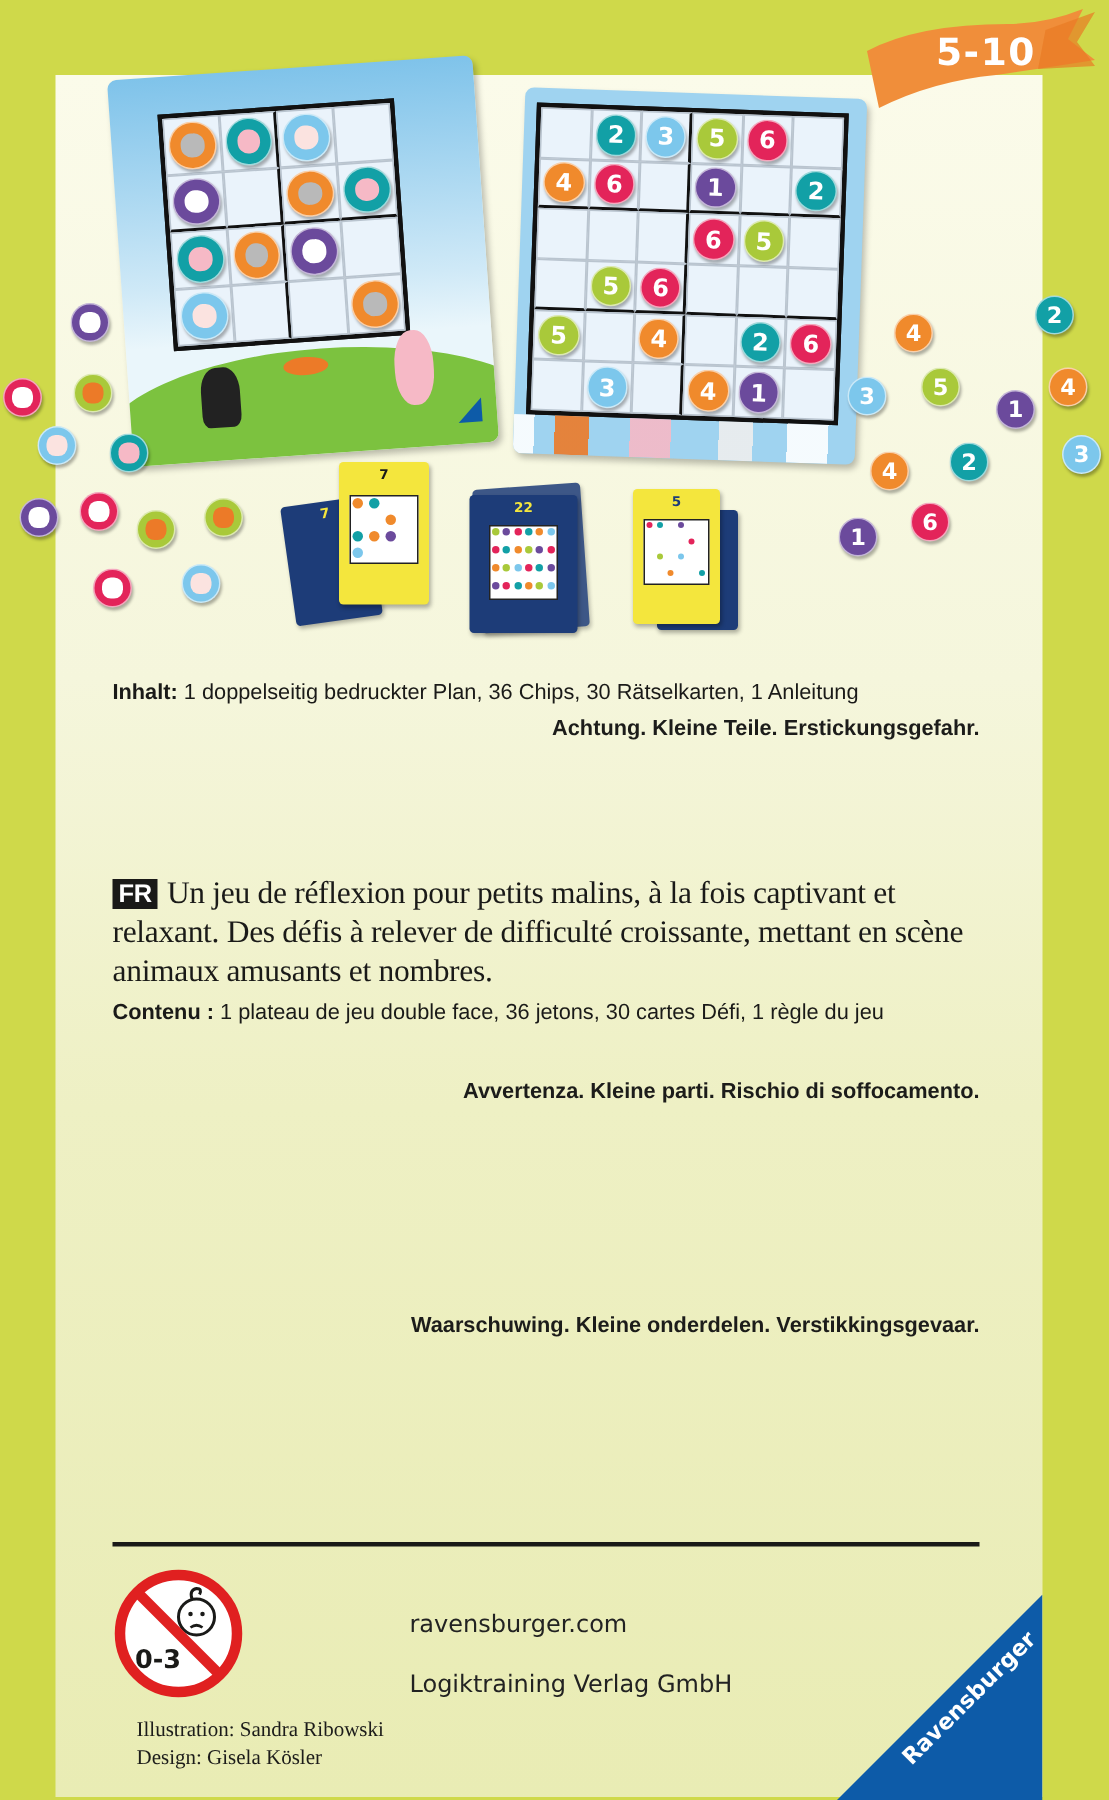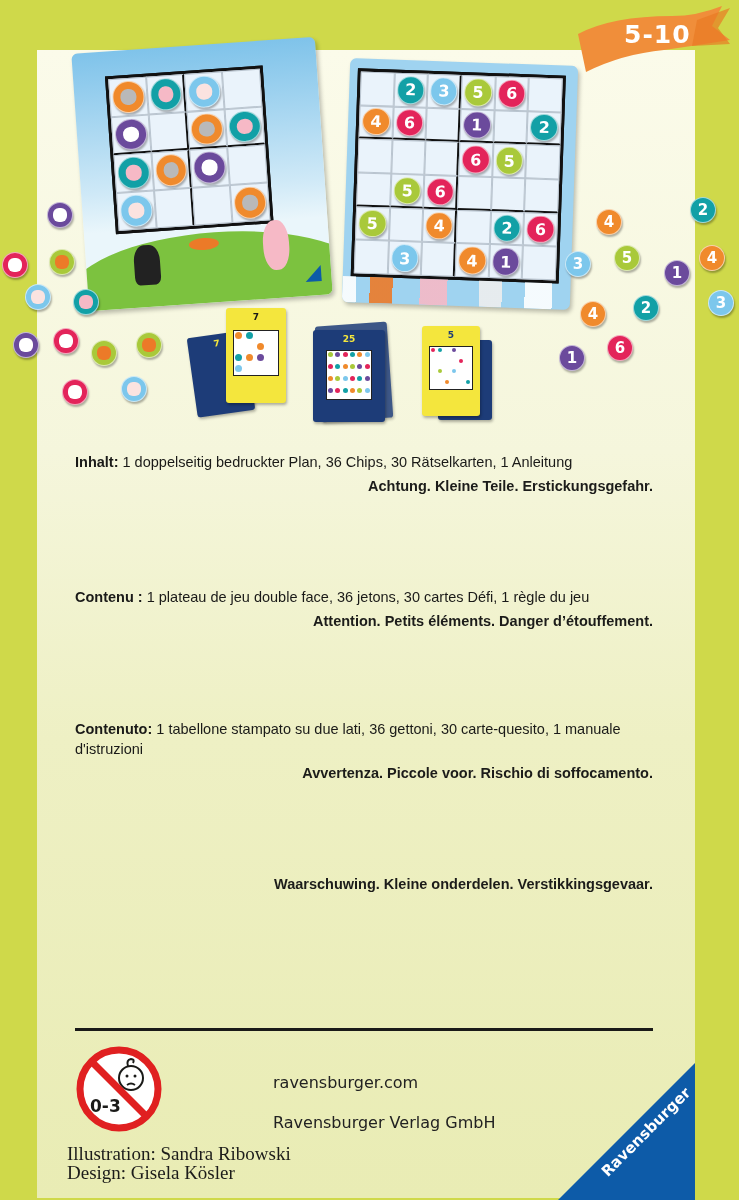--- a/index.html
+++ b/index.html
@@ -43,21 +43,21 @@
   .desc { font-family: "Liberation Serif", serif; font-size: 21px; line-height: 26px; color: #1a1a18; letter-spacing: -0.2px; }
   .lang-tag { display: inline-block; background: #1a1a18; color: #fff; font-family: "Liberation Sans", sans-serif; font-weight: bold;
               font-size: 17px; line-height: 20px; padding: 0 4px; margin-right: 6px; vertical-align: 1px; }
   .contents { font-family: "Liberation Sans", sans-serif; font-size: 14.5px; line-height: 20px; margin-top: 5px; color: #1a1a18; }
   .contents b { font-weight: bold; }
   .warning { font-family: "Liberation Sans", sans-serif; font-weight: bold; font-size: 14.5px; line-height: 20px; text-align: right; margin-top: 4px; width: 578px; }
 
   .divider { position: absolute; left: 75px; top: 1028px; width: 578px; height: 3px; background: #1a1a18; }
 
   .age-warning-icon { position: absolute; left: 76px; top: 1046px; width: 86px; height: 86px; text-decoration: underline; }
-  .credits { position: absolute; left: 67px; top: 1144px; font-family: "Liberation Serif", serif; font-size: 19px; line-height: 19px; }
+  .credits { position: absolute; left: 91px; top: 1144px; font-family: "Liberation Serif", serif; font-size: 14px; line-height: 19px; }
   .address { position: absolute; left: 273px; top: 1072px; font-family: "DejaVu Sans", sans-serif; font-size: 16px; color: #222; }
   .address .url { margin-bottom: 18px; line-height: 22px; }
   .address .line { line-height: 21px; }
   .rb-logo { position: absolute; left: 558px; top: 1063px; width: 137px; height: 137px; }
   .rb-logo svg { position: absolute; left: 0; top: 0; }
   .rb-text { position: absolute; left: 18px; top: 60px; transform: rotate(-45deg); transform-origin: center; width: 140px; text-align: center;
              font-family: "DejaVu Sans", sans-serif; font-weight: bold; font-size: 15px; color: #fff; }
 </style>
 </head>
 <body>
@@ -290,21 +290,21 @@
         <div class="dot" style="background:#6b4a9c"></div>
         <div></div>
       <div class="dot" style="background:#7cc7ec"></div>
         <div></div>
         <div></div>
         <div></div>
     </div>
   </div>
   <div class="card navy" style="left:318px;top:324px;width:72px;height:96px;transform:rotate(-4deg);opacity:0.85;"></div>
   <div class="card navy" style="left:313px;top:330px;width:72px;height:92px;">
-    <span class="card-num" style="color:#f4e63d;">25</span>
+    <span class="card-num" style="color:#f4e63d;">22</span>
     <div class="mini-grid" style="left:13px;top:20px;width:46px;height:50px;grid-template-columns:repeat(6,1fr);background:#fff;">
       <div class="dot" style="background:#a9c93a;width:5px;height:5px"></div>
         <div class="dot" style="background:#6b4a9c;width:5px;height:5px"></div>
         <div class="dot" style="background:#e3245a;width:5px;height:5px"></div>
         <div class="dot" style="background:#12a0a6;width:5px;height:5px"></div>
         <div class="dot" style="background:#f08a2c;width:5px;height:5px"></div>
         <div class="dot" style="background:#7cc7ec;width:5px;height:5px"></div>
       <div class="dot" style="background:#e3245a;width:5px;height:5px"></div>
         <div class="dot" style="background:#12a0a6;width:5px;height:5px"></div>
         <div class="dot" style="background:#f08a2c;width:5px;height:5px"></div>
@@ -356,27 +356,26 @@
     </div>
   </div>
 </div>
 
 <div class="lang-block" style="top:447px;">
   <div class="contents"><b>Inhalt:</b> <span>1 doppelseitig bedruckter Plan, 36 Chips, 30 Rätselkarten, 1 Anleitung</span></div>
   <div class="warning">Achtung. Kleine Teile. Erstickungsgefahr.</div>
 </div>
 
 <div class="lang-block" style="top:582px;">
+  <div class="desc"><span class="lang-tag">FR</span><span>Un jeu de réflexion pour petits malins, à la fois captivant et relaxant. Des défis à relever de difficulté croissante, mettant en scène animaux amusants et nombres.</span></div>
   <div class="contents"><b>Contenu :</b> <span>1 plateau de jeu double face, 36 jetons, 30 cartes Défi, 1 règle du jeu</span></div>
-  <div class="warning">Attention. Petits éléments. Danger d’étouffement.</div>
 </div>
 
 <div class="lang-block" style="top:714px;">
-  <div class="contents" style="width:560px;"><b>Contenuto:</b> <span>1 tabellone stampato su due lati, 36 gettoni, 30 carte-quesito, 1 manuale d'istruzioni</span></div>
-  <div class="warning">Avvertenza. Piccole voor. Rischio di soffocamento.</div>
+  <div class="warning">Avvertenza. Kleine parti. Rischio di soffocamento.</div>
 </div>
 
 <div class="lang-block" style="top:870px;">
   <div class="warning">Waarschuwing. Kleine onderdelen. Verstikkingsgevaar.</div>
 </div>
 
 <div class="divider"></div>
 
 <div class="age-warning-icon">
   <svg width="86" height="86" viewBox="0 0 86 86">
@@ -391,21 +390,21 @@
   </svg>
 </div>
 
 <div class="credits">
   <div>Illustration: Sandra Ribowski</div>
   <div>Design: Gisela Kösler</div>
 </div>
 
 <div class="address">
   <div class="url">ravensburger.com</div>
-  <div class="line">Ravensburger Verlag GmbH</div>
+  <div class="line">Logiktraining Verlag GmbH</div>
 </div>
 
 <div class="rb-logo">
   <svg width="137" height="137" viewBox="0 0 137 137">
     <polygon points="137,0 137,137 0,137" fill="#0d5ba8"></polygon>
   </svg>
   <div class="rb-text">Ravensburger</div>
 </div>
 
 </body></html>

